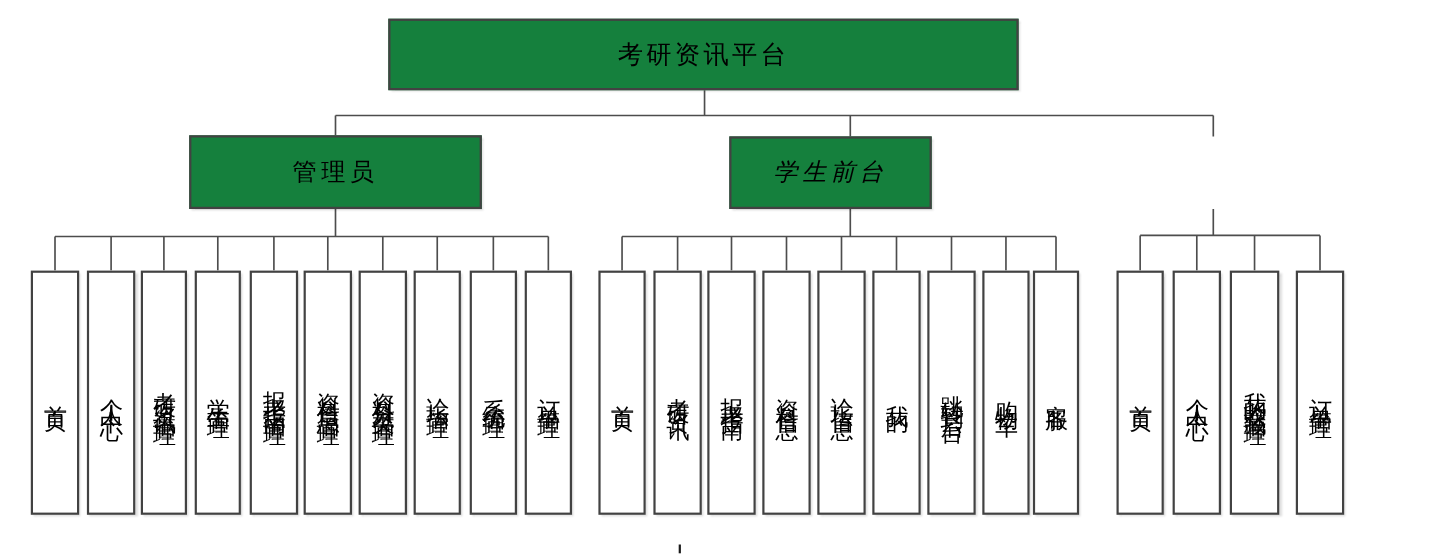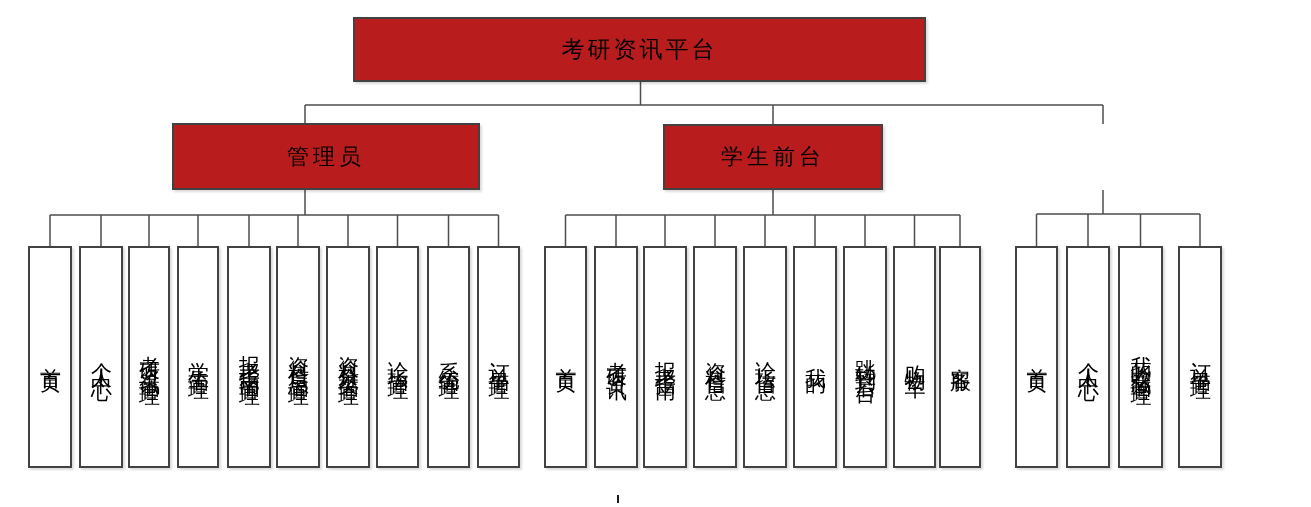--- a/index.html
+++ b/index.html
@@ -19,21 +19,21 @@
     width: 1311px; height: 507px;
   }
   #connectors path {
     fill: none;
     stroke: #4d4d4d;
     stroke-width: 1.5;
   }
   .box {
     position: absolute;
     box-sizing: border-box;
-    background: #b91c1c;
+    background: #15803d;
     border: 2px solid #424242;
     box-shadow: 2px 2px 2px rgba(0,0,0,0.14);
     display: flex;
     align-items: center;
     justify-content: center;
     color: #000000;
     font-size: 22px;
     letter-spacing: 4px;
     white-space: nowrap;
   }
@@ -74,22 +74,22 @@
 
     <path d="M305,190 L305,215 M50,215 L498.5,215 M50,215 L50,246 M101,215 L101,246 M149,215 L149,246 M198,215 L198,246 M249,215 L249,246 M298,215 L298,246 M348,215 L348,246 M397.5,215 L397.5,246 M448.5,215 L448.5,246 M498.5,215 L498.5,246"></path>
 
     <path d="M773,190 L773,215 M565.5,215 L960,215 M565.5,215 L565.5,246 M616,215 L616,246 M665,215 L665,246 M715,215 L715,246 M765,215 L765,246 M815,215 L815,246 M865,215 L865,246 M914.5,215 L914.5,246 M960,215 L960,246"></path>
 
     <path d="M1103,190 L1103,214 M1036.5,214 L1200,214 M1036.5,214 L1036.5,246 M1088,214 L1088,246 M1140.5,214 L1140.5,246 M1200,214 L1200,246"></path>
   </svg>
 
   <div class="box root-box" style="left:353px; top:17px; width:573px; height:65px;">考研资讯平台</div>
 
-  <div class="box" style="left:172px; top:123px; width:308px; height:67px;">管理员</div>
-  <div class="box" style="left:663px; top:124px; width:220px; height:66px;">学生前台</div>
+  <div class="box" style="left:172px; top:123px; width:266px; height:67px;">管理员</div>
+  <div class="box" style="left:663px; top:124px; width:184px; height:66px;font-style:italic;">学生前台</div>
 
   <div class="leaf" style="left:28px;  width:44px;">
       <span class="vtext">首页</span>
     </div>
   <div class="leaf" style="left:79px;  width:44px;">
       <span class="vtext">个人中心</span>
     </div>
   <div class="leaf" style="left:128px; width:42px;">
       <span class="vtext">考研资讯管理</span>
     </div>

